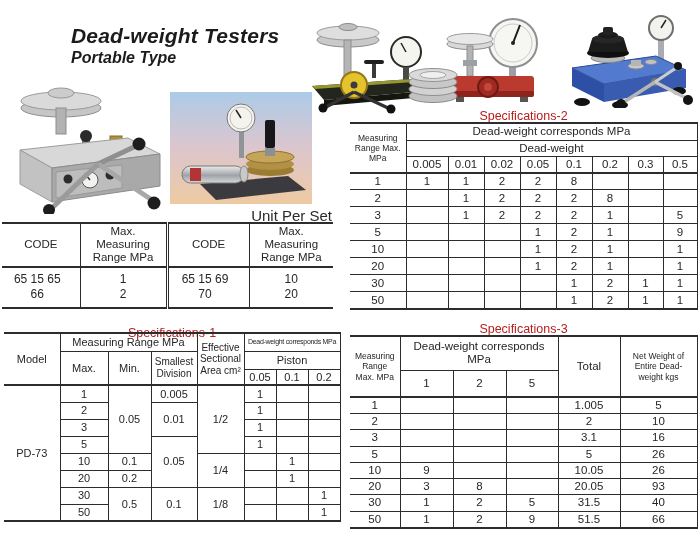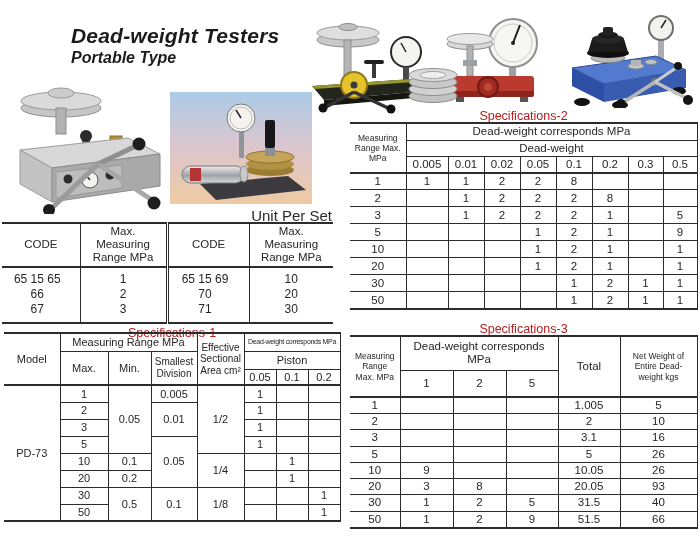--- a/index.html
+++ b/index.html
@@ -223,26 +223,20 @@
         <td>1</td>
         <td class="code dbl">65 15 69</td>
         <td class="br0">10</td>
       </tr>
       <tr>
         <td class="code bl0">66</td>
         <td>2</td>
         <td class="code dbl">70</td>
         <td class="br0">20</td>
       </tr>
-      <tr>
-        <td class="code bl0">67</td>
-        <td>3</td>
-        <td class="code dbl">71</td>
-        <td class="br0">30</td>
-      </tr>
     </tbody>
   </table>
 
   <div class="spec-title" id="spec1-title">Specifications-1</div>
   <table class="cat" id="spec1">
     <colgroup>
         <col style="width:56px">
         <col style="width:48px">
         <col style="width:43px">
         <col style="width:46px">

